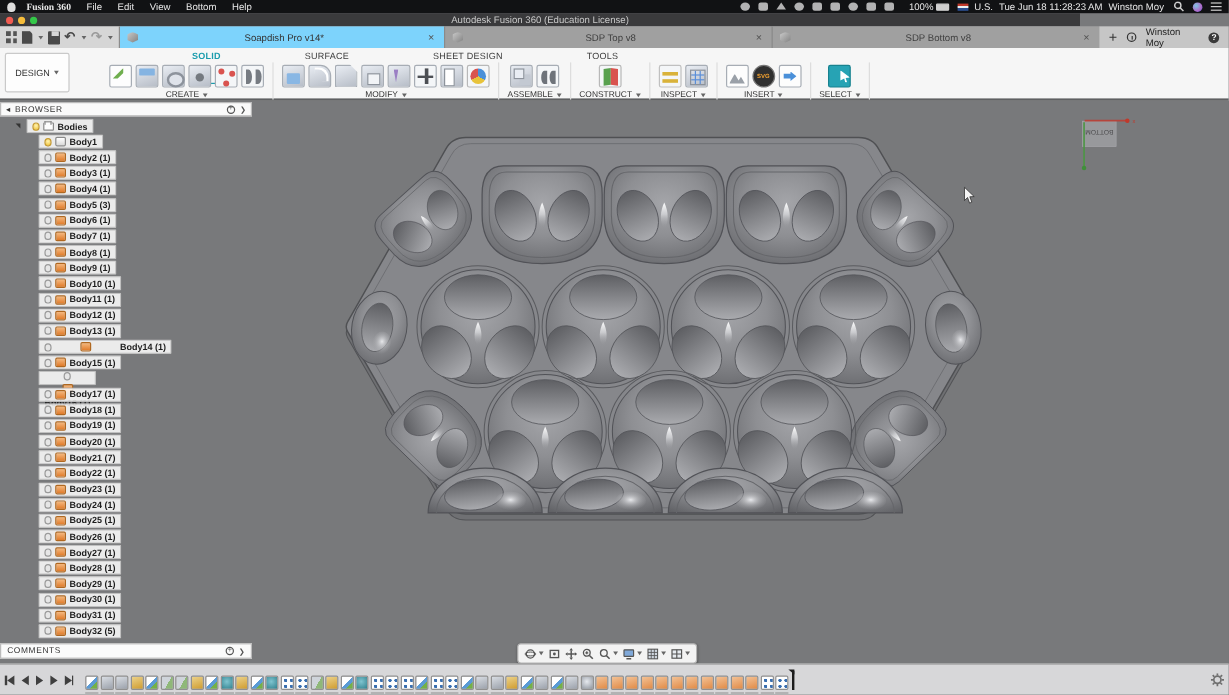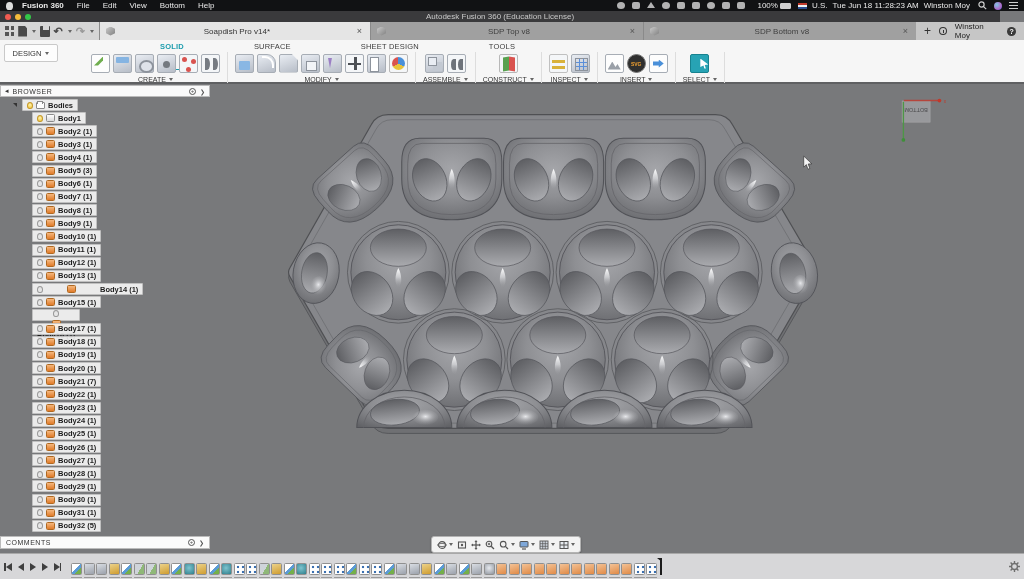--- a/index.html
+++ b/index.html
@@ -4,67 +4,67 @@
 <style>
   html,body{margin:0;padding:0;width:1024px;height:579px;overflow:hidden;
     font-family:"Liberation Sans",sans-serif;background:#78797b;position:relative;}
   *{box-sizing:border-box;}
 
   
   #menubar{position:absolute;top:0;left:0;width:1024px;height:11px;background:#111214;
     color:#e8e8e8;font-size:8px;display:flex;align-items:center;padding:0 6px;gap:0;}
   #menubar .apple{width:7px;height:8px;background:#ddd;border-radius:50% 50% 45% 45%;margin-right:9px;}
   #menubar .mitem{margin-right:13px;white-space:nowrap;}
-  #menubar .mitem.app{font-weight:bold;}
+  #menubar .mitem.app{font-weight:bold;font-family:Liberation Serif, serif;}
   #menubar .spacer{flex:1;}
   #menubar .sic{width:8px;height:7px;margin-left:7px;background:#cfcfcf;border-radius:2px;opacity:.85;}
   #menubar .sic.round{border-radius:50%;}
   #menubar .sic.tri{background:transparent;border-left:4px solid transparent;border-right:4px solid transparent;border-bottom:6px solid #cfcfcf;height:0;width:0;border-radius:0;}
   #menubar .battery{margin-left:7px;display:flex;align-items:center;gap:2px;}
   #menubar .batt-body{width:11px;height:6px;border:1px solid #cfcfcf;border-radius:1px;background:#cfcfcf;}
   #menubar .flag{width:9px;height:6px;margin-left:7px;background:linear-gradient(180deg,#c0392b 33%,#ecf0f1 33% 66%,#2a4d8f 66%);}
   #menubar .txt{margin-left:5px;white-space:nowrap;}
   #menubar .mag{margin-left:8px;}
   #menubar .siri{width:8px;height:8px;border-radius:50%;margin-left:7px;background:radial-gradient(circle at 35% 35%,#7ec8e3,#b069c9 60%,#3b5bd6);}
   #menubar .list{width:9px;height:7px;margin-left:7px;border-top:1.5px solid #cfcfcf;border-bottom:1.5px solid #cfcfcf;position:relative;}
   #menubar .list::after{content:"";position:absolute;left:0;top:1.5px;width:100%;height:1.5px;background:#cfcfcf;}
 
   
-  #titlebar{position:absolute;top:11px;left:0;width:1000px;height:11px;background:#3a3a3c;
+  #titlebar{position:absolute;top:11px;left:0;width:900px;height:11px;background:#3a3a3c;
     color:#c9c9c9;font-size:8px;display:flex;align-items:center;justify-content:center;}
   .tlights{position:absolute;left:5px;top:2.5px;display:flex;gap:4px;}
   .tlights span{width:6px;height:6px;border-radius:50%;}
   .tl-red{background:#f15b51;}.tl-yellow{background:#f6bd3b;}.tl-green{background:#33c748;}
 
   
   #tabbar{position:absolute;top:22px;left:0;width:1024px;height:18px;background:#969696;display:flex;align-items:stretch;}
   #appicons{width:100px;background:#d6d6d6;display:flex;align-items:center;gap:4px;padding:0 5px;border-right:1px solid #8c8c8c;}
   .aic{width:11px;height:11px;position:relative;}
   .caret{width:0;height:0;border-left:2.5px solid transparent;border-right:2.5px solid transparent;border-top:3px solid #666;margin-left:1px;}
   .ic-grid{background:linear-gradient(#555,#555) 0 0/4px 4px no-repeat,linear-gradient(#555,#555) 6px 0/4px 4px no-repeat,linear-gradient(#555,#555) 0 6px/4px 4px no-repeat,linear-gradient(#555,#555) 6px 6px/4px 4px no-repeat;}
   .ic-file{background:#4a4a4a;clip-path:polygon(0 0,70% 0,100% 30%,100% 100%,0 100%);}
   .ic-save{background:#4a4a4a;border-radius:1px;position:relative;}
   .ic-save::after{content:"";position:absolute;left:2.5px;top:0;width:6px;height:4px;background:#d6d6d6;}
   .ic-undo,.ic-redo{font-size:11px;line-height:11px;color:#4a4a4a;font-weight:bold;}
   .ic-redo{color:#9a9a9a;}
   .doc-tab{display:flex;align-items:center;font-size:8px;color:#333;position:relative;padding:0 6px;}
-  .doc-tab.active{background:#e5e5e5;width:270px;}
+  .doc-tab.active{background:#7dd3fc;width:270px;}
   .doc-tab.inactive{background:#a0a0a0;width:273px;border-left:1px solid #8a8a8a;color:#3f3f3f;}
   .doc-tab .fusion-ico{width:9px;height:9px;background:linear-gradient(135deg,#c9c9c9,#7f7f7f);clip-path:polygon(50% 0,100% 25%,100% 75%,50% 100%,0 75%,0 25%);margin-right:4px;flex:0 0 auto;}
   .doc-tab .tlabel{flex:1;text-align:center;white-space:nowrap;overflow:hidden;}
   .doc-tab .close{font-size:9px;color:#555;padding:0 2px;}
   #tabbar-right{flex:1;background:#c6c6c6;display:flex;align-items:center;justify-content:flex-end;gap:8px;padding:0 8px;font-size:8px;color:#222;}
   #newtab-btn{font-size:12px;color:#333;line-height:10px;}
   .clock-ico{width:8px;height:8px;border:1px solid #333;border-radius:50%;position:relative;}
   .clock-ico::after{content:"";position:absolute;left:3px;top:1.5px;width:1px;height:3px;background:#333;}
   .help-ico{width:9px;height:9px;border-radius:50%;background:#3a3a3a;color:#fff;font-size:7px;font-weight:bold;display:flex;align-items:center;justify-content:center;}
 
   
   #ribbon{position:absolute;top:40px;left:0;width:1024px;height:44px;background:#f6f6f6;border-bottom:2px solid #5f6062;}
-  #design-box{position:absolute;left:4px;top:4px;width:54px;height:18px;background:#fdfdfd;border:1px solid #c9c9c9;border-radius:2px;
+  #design-box{position:absolute;left:4px;top:4px;width:54px;height:33px;background:#fdfdfd;border:1px solid #c9c9c9;border-radius:2px;
     font-size:7.5px;color:#333;display:flex;align-items:center;justify-content:center;gap:3px;}
   #ribbon-tabs{position:absolute;left:112px;top:2px;display:flex;gap:22px;font-size:7.5px;color:#3c3c3c;}
   #ribbon-tabs .rtab{padding-bottom:18px;letter-spacing:.2px;margin-left:48px;}
   #ribbon-tabs .rtab.active{color:#1b9cad;border-bottom:1.5px solid #1b9cad;font-weight:bold;}
   #ribbon-groups{position:absolute;left:84px;top:12px;display:flex;align-items:flex-start;}
   .rgroup{display:flex;flex-direction:column;align-items:center;padding:0 7px;border-right:1px solid #ddd;}
   .rgroup .ricons{display:flex;gap:3px;height:22px;align-items:center;}
   .rgroup .rlabel{font-size:7px;color:#333;margin-top:2px;display:flex;align-items:center;gap:2px;}
   .ric{width:19px;height:19px;border:1px solid #a7adb5;border-radius:2px;background:linear-gradient(160deg,#e9edf3,#b7bdc7);position:relative;flex:0 0 auto;}
   .ric::after{position:absolute;content:"";}
@@ -665,21 +665,21 @@
     <div class="brow" data-name="tree-item-body" style="top: 441px; left: 32px;">
       <span class="bulb" data-name="visibility-bulb-icon"></span>
       <span class="body-ico" data-name="body-icon"></span>
       <span data-name="tree-item-label">Body26 (1)</span>
     </div>
     <div class="brow" data-name="tree-item-body" style="top: 454.16px; left: 32px;">
       <span class="bulb" data-name="visibility-bulb-icon"></span>
       <span class="body-ico" data-name="body-icon"></span>
       <span data-name="tree-item-label">Body27 (1)</span>
     </div>
-    <div class="brow" data-name="tree-item-body" style="top: 467.32px; left: 32px; align-items: flex-end;">
+    <div class="brow" data-name="tree-item-body" style="top: 467.32px; left: 32px;">
       <span class="bulb" data-name="visibility-bulb-icon"></span>
       <span class="body-ico" data-name="body-icon"></span>
       <span data-name="tree-item-label">Body28 (1)</span>
     </div>
     <div class="brow" data-name="tree-item-body" style="top: 480.48px; left: 32px;">
       <span class="bulb" data-name="visibility-bulb-icon"></span>
       <span class="body-ico" data-name="body-icon"></span>
       <span data-name="tree-item-label">Body29 (1)</span>
     </div>
     <div class="brow" data-name="tree-item-body" style="top: 493.64px; left: 32px;">

